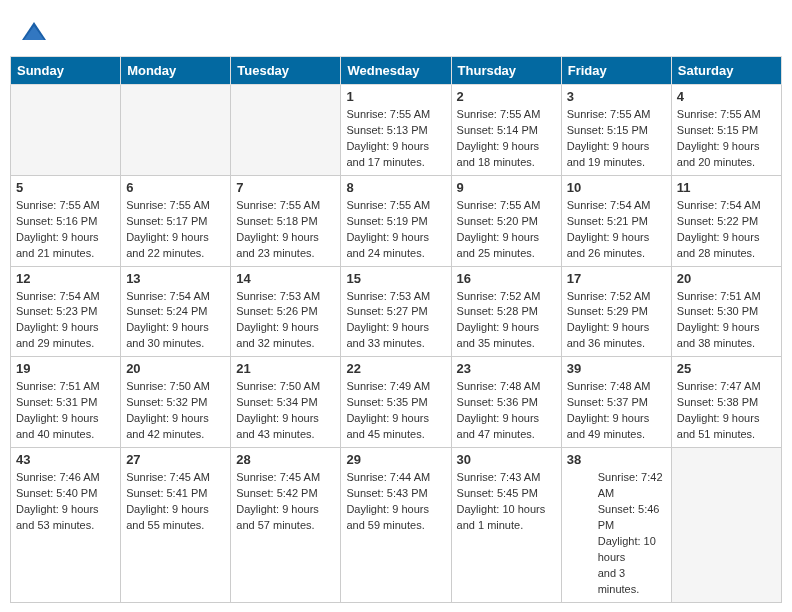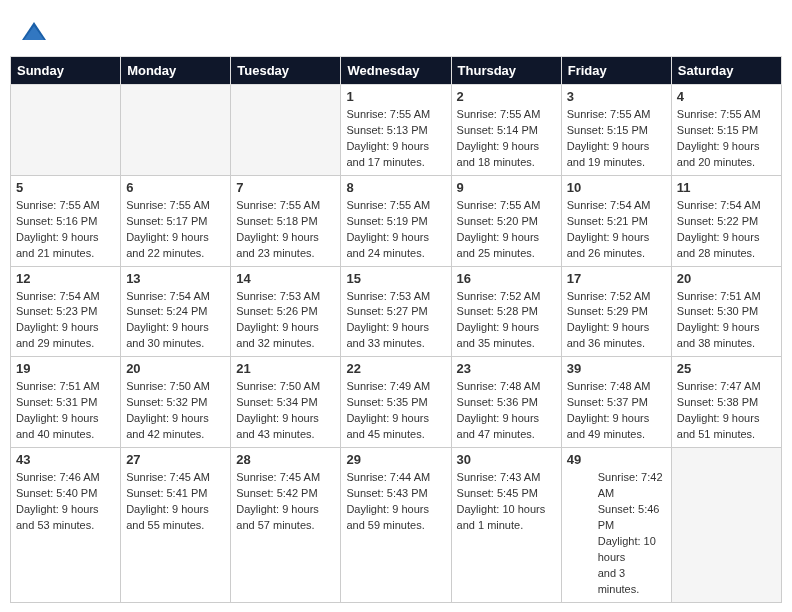--- a/index.html
+++ b/index.html
@@ -51,21 +51,21 @@
     .cal-subtitle {
       font-size: 15px;
       color: #555;
     }
     .calendar {
       width: 100%;
       border-collapse: collapse;
       margin-top: 6px;
     }
     .calendar th {
-      background-color: #0f172a;
+      background-color: #0369a1;
       color: #fff;
       text-align: left;
       padding: 6px 6px;
       font-size: 13px;
       border: 1px solid #ddd;
     }
     .calendar td {
       border: 1px solid #ccc;
       vertical-align: top;
       padding: 4px 5px;
@@ -342,21 +342,21 @@
 and 59 minutes.</div>
         </td>
         <td>
           <span class="day-number">30</span>
           <div class="day-info" style="white-space: pre-line;">Sunrise: 7:43 AM
 Sunset: 5:45 PM
 Daylight: 10 hours
 and 1 minute.</div>
         </td>
         <td>
-          <span class="day-number">49</span>
+          <span class="day-number">38</span>
           <div class="day-info" style="white-space: pre-line; margin-left: 31px;">Sunrise: 7:42 AM
 Sunset: 5:46 PM
 Daylight: 10 hours
 and 3 minutes.</div>
         </td>
         <td class="empty"></td>
       </tr>
     </tbody>
 </table>
 

